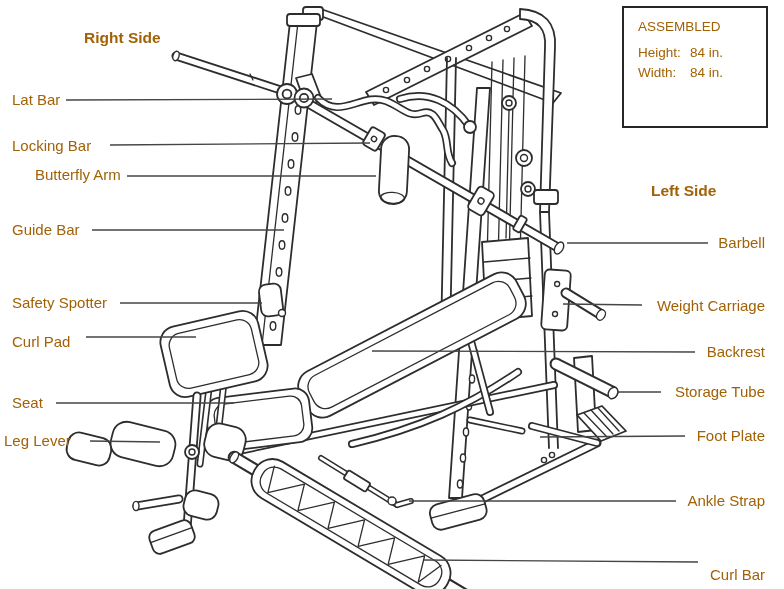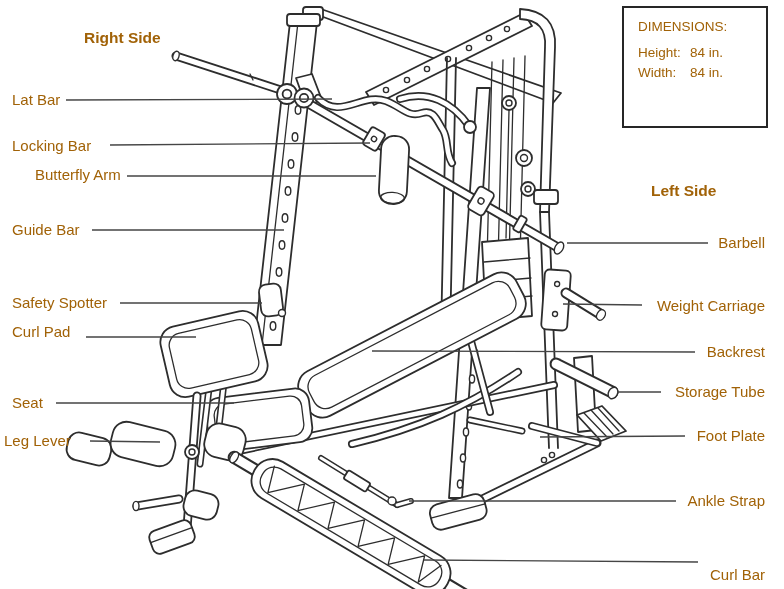--- a/index.html
+++ b/index.html
@@ -10,21 +10,21 @@
   .heading { position:absolute; font-weight:bold; font-size:15.5px; white-space:nowrap; }
   .h-right { left:84px; top:29px; }
   .h-left  { left:651px; top:182px; }
   .part-label { position:absolute; font-size:15px; line-height:16px; white-space:nowrap; }
   .pl-right { right:19px; text-align:right; }
   .lbl-lat      { left:12px; top:92px; }
   .lbl-locking  { left:12px; top:138px; }
   .lbl-butterfly{ left:12px; top:167px;margin-left:23px; }
   .lbl-guide    { left:12px; top:222px; }
   .lbl-spotter  { left:12px; top:295px; }
-  .lbl-curlpad  { left:12px; top:324px;text-align:right; }
+  .lbl-curlpad  { left:12px; top:334px;text-align:right; }
   .lbl-seat     { left:12px; top:395px; }
   .lbl-leglever { left:4px; top:433px; }
   .lbl-barbell  { top:235px; }
   .lbl-carriage { top:298px; }
   .lbl-backrest { top:344px; }
   .lbl-storage  { top:384px; }
   .lbl-footplate{ top:428px; }
   .lbl-ankle    { top:493px; }
   .lbl-curlbar  { top:567px; }
   .dims {
@@ -329,21 +329,21 @@
 
   <div class="part-label pl-right lbl-barbell">Barbell</div>
   <div class="part-label pl-right lbl-carriage">Weight Carriage</div>
   <div class="part-label pl-right lbl-backrest">Backrest</div>
   <div class="part-label pl-right lbl-storage">Storage Tube</div>
   <div class="part-label pl-right lbl-footplate">Foot Plate</div>
   <div class="part-label pl-right lbl-ankle">Ankle Strap</div>
   <div class="part-label pl-right lbl-curlbar">Curl Bar</div>
 
   <div class="dims">
-    <div>DIMENSIONS:</div>
+    <div>ASSEMBLED</div>
     <div class="rows">
       <div class="row">
         <span class="lab">Height:</span>
         <span class="val">84 in.</span>
       </div>
       <div class="row">
         <span class="lab">Width:</span>
         <span class="val">84 in.</span>
       </div>
     </div>

